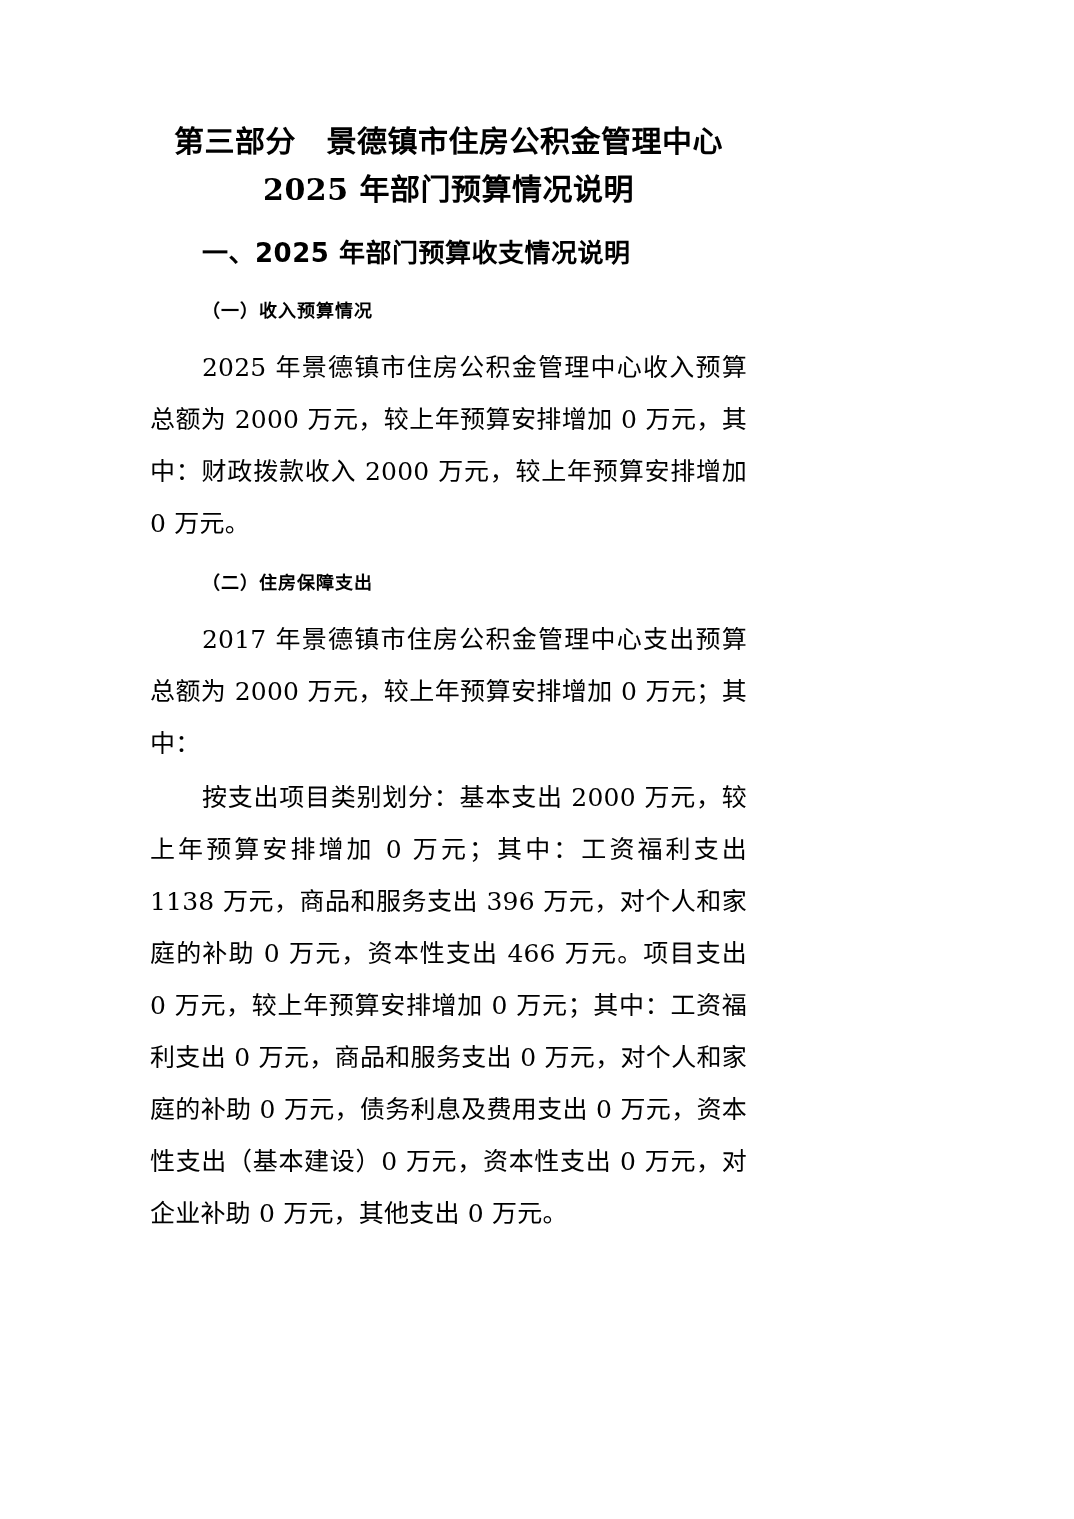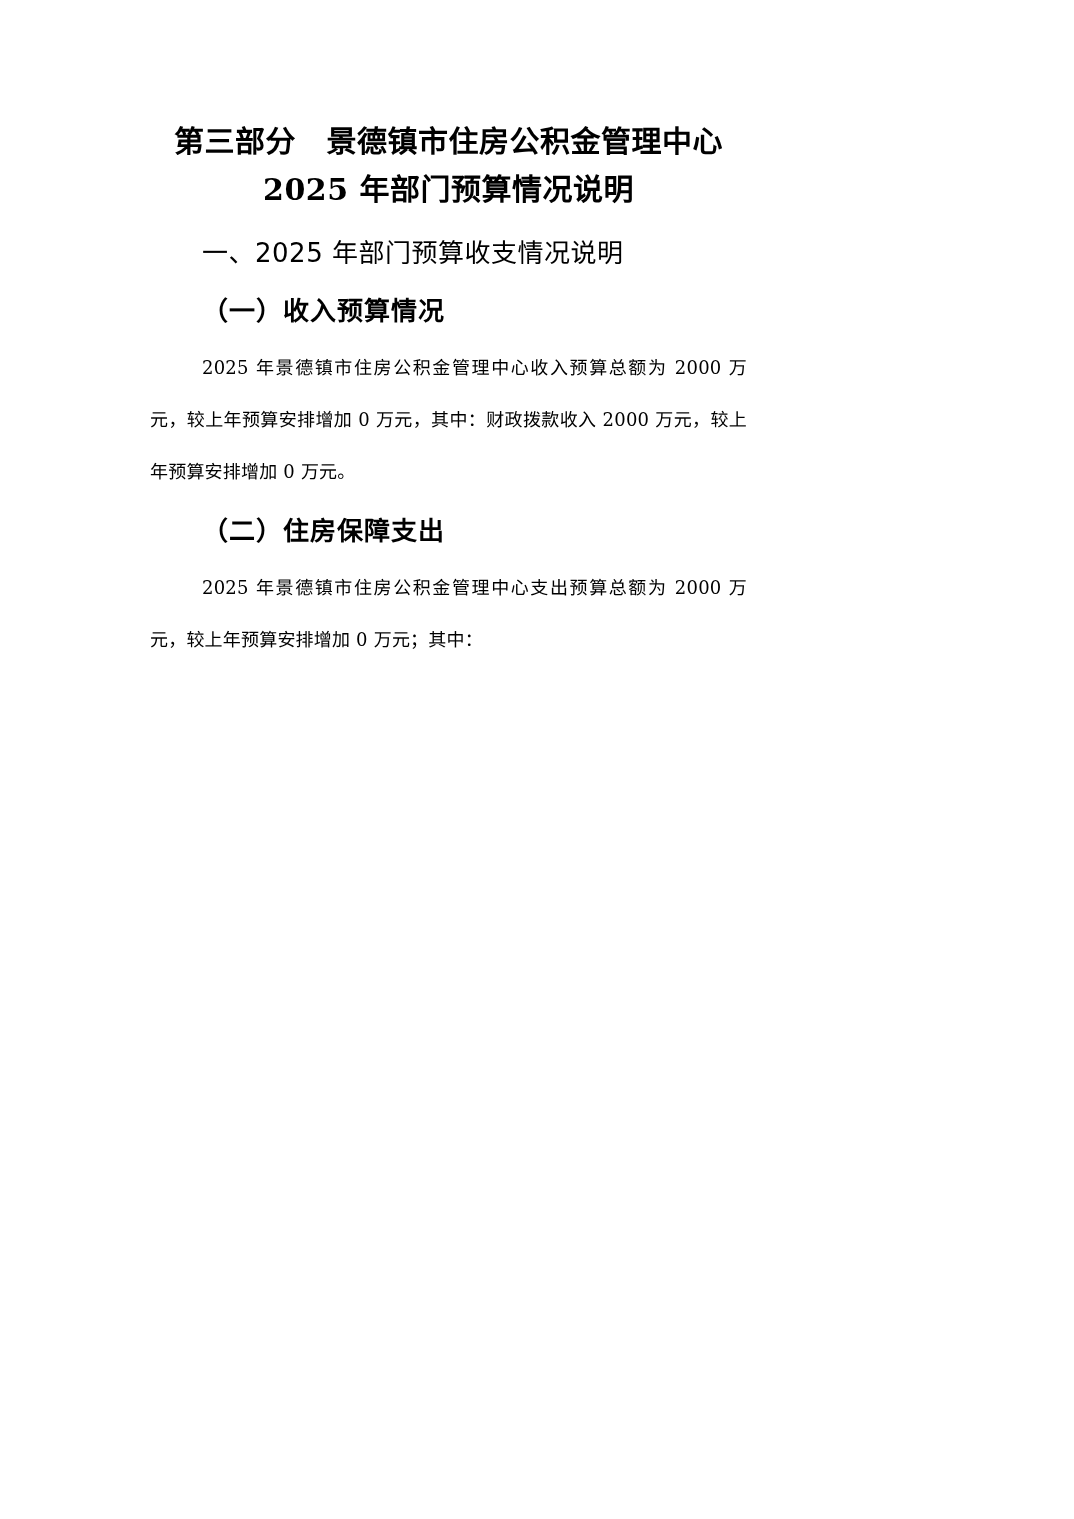--- a/index.html
+++ b/index.html
@@ -26,38 +26,38 @@
     font-family: "DejaVu Serif", "Liberation Serif", serif;
     font-weight: bold;
     font-size: 30px;
     line-height: 48px;
     text-align: center;
     margin: 0 0 6px 0;
     letter-spacing: 0.5px;
   }
   .heading-1 {
     font-family: "DejaVu Sans", "Liberation Sans", sans-serif;
-    font-weight: normal;
+    font-weight: bold;
     font-size: 26px;
     line-height: 50px;
     margin: 14px 0 0 0;
     text-indent: 52px;
     letter-spacing: 0.5px;
   }
   .heading-2 {
     font-family: "DejaVu Serif", "Liberation Serif", serif;
     font-weight: bold;
-    font-size: 26px;
+    font-size: 18px;
     line-height: 50px;
     margin: 8px 0 0 0;
     text-indent: 52px;
     letter-spacing: 1px;
   }
   .para {
-    font-size: 18px;
+    font-size: 25px;
     line-height: 52px;
     margin: 6px 0 0 0;
     text-indent: 52px;
     text-align: justify;
     text-justify: inter-ideograph;
     letter-spacing: 0.2px;
   }
   .para.tight {
     margin-top: 2px;
   }
@@ -70,17 +70,18 @@
   <h1 class="doc-title">第三部分　景德镇市住房公积金管理中心 2025 年部门预算情况说明</h1>
 
   <h2 class="heading-1">一、2025 年部门预算收支情况说明</h2>
 
   <h3 class="heading-2">（一）收入预算情况</h3>
 
   <p class="para">2025 年景德镇市住房公积金管理中心收入预算总额为 2000 万元，较上年预算安排增加 0 万元，其中：财政拨款收入 2000 万元，较上年预算安排增加 0 万元。</p>
 
   <h3 class="heading-2">（二）住房保障支出</h3>
 
-  <p class="para">2025 年景德镇市住房公积金管理中心支出预算总额为 2000 万元，较上年预算安排增加 0 万元；其中：</p>
+  <p class="para">2017 年景德镇市住房公积金管理中心支出预算总额为 2000 万元，较上年预算安排增加 0 万元；其中：</p>
 
+  <p class="para tight">按支出项目类别划分：基本支出 2000 万元，较上年预算安排增加 0 万元；其中：工资福利支出 1138 万元，商品和服务支出 396 万元，对个人和家庭的补助 0 万元，资本性支出 466 万元。项目支出 0 万元，较上年预算安排增加 0 万元；其中：工资福利支出 0 万元，商品和服务支出 0 万元，对个人和家庭的补助 0 万元，债务利息及费用支出 0 万元，资本性支出（基本建设）0 万元，资本性支出 0 万元，对企业补助 0 万元，其他支出 0 万元。</p>
 
 
 </div>
 
 </body></html>

